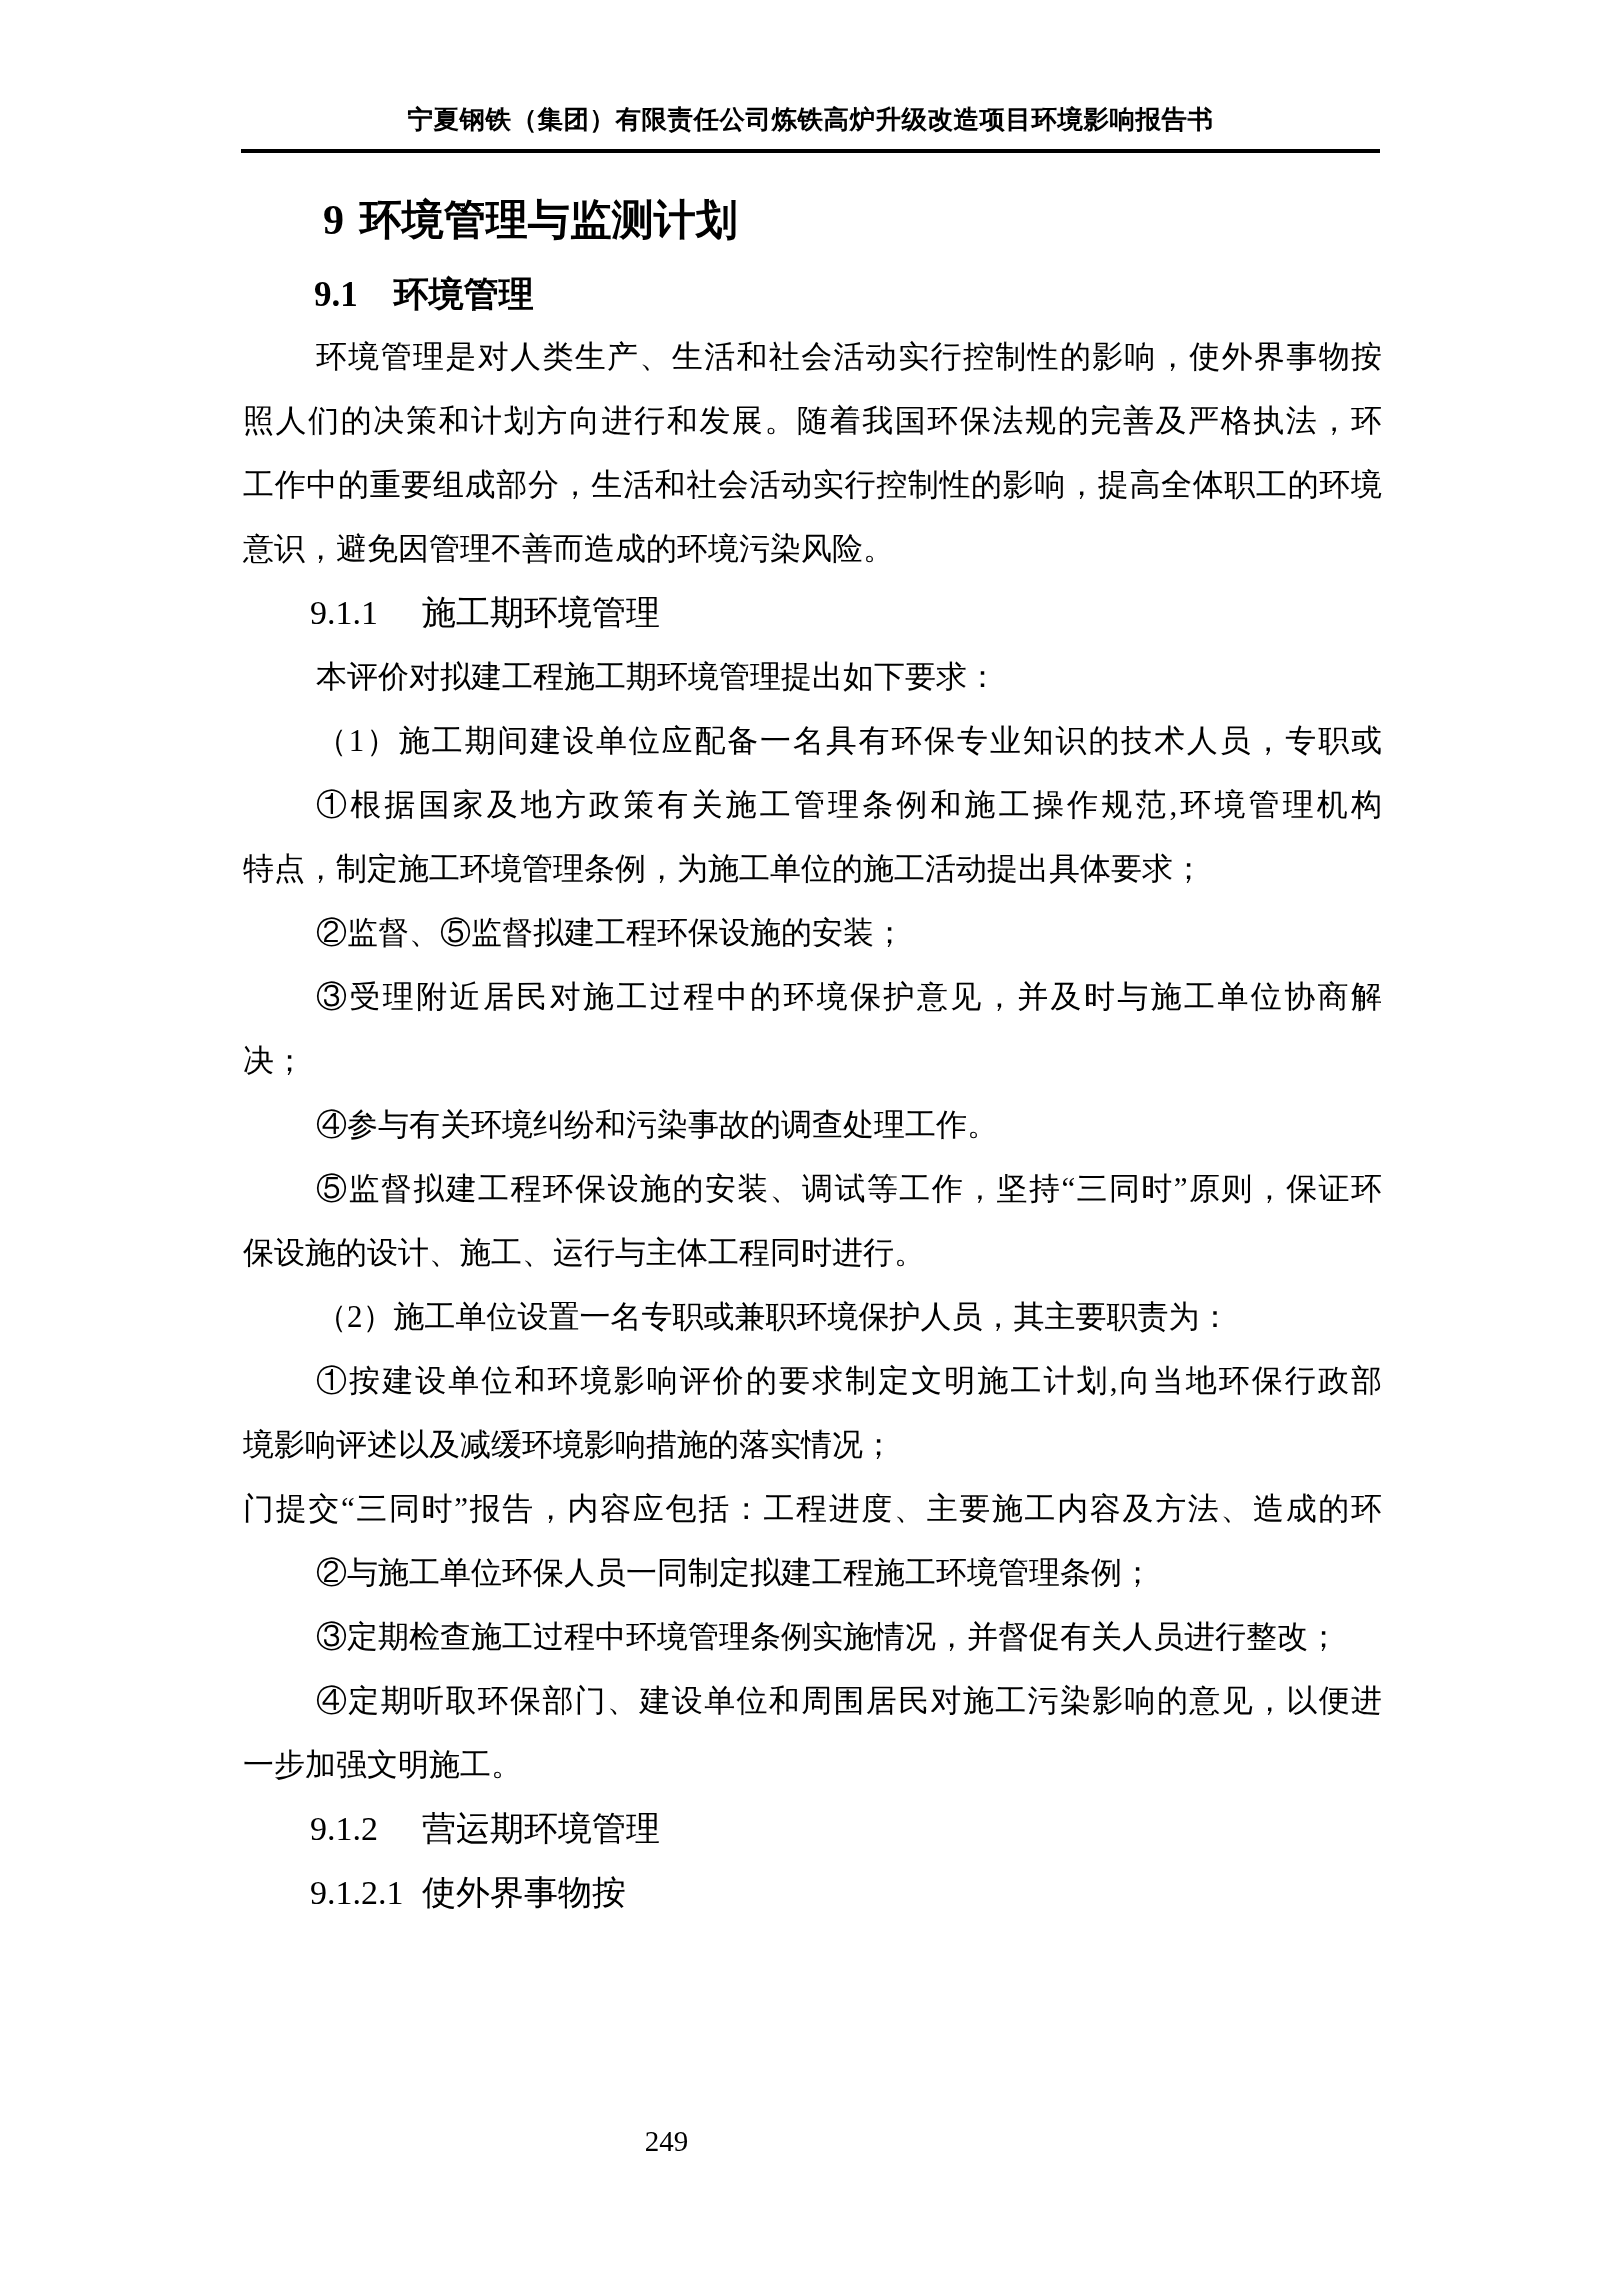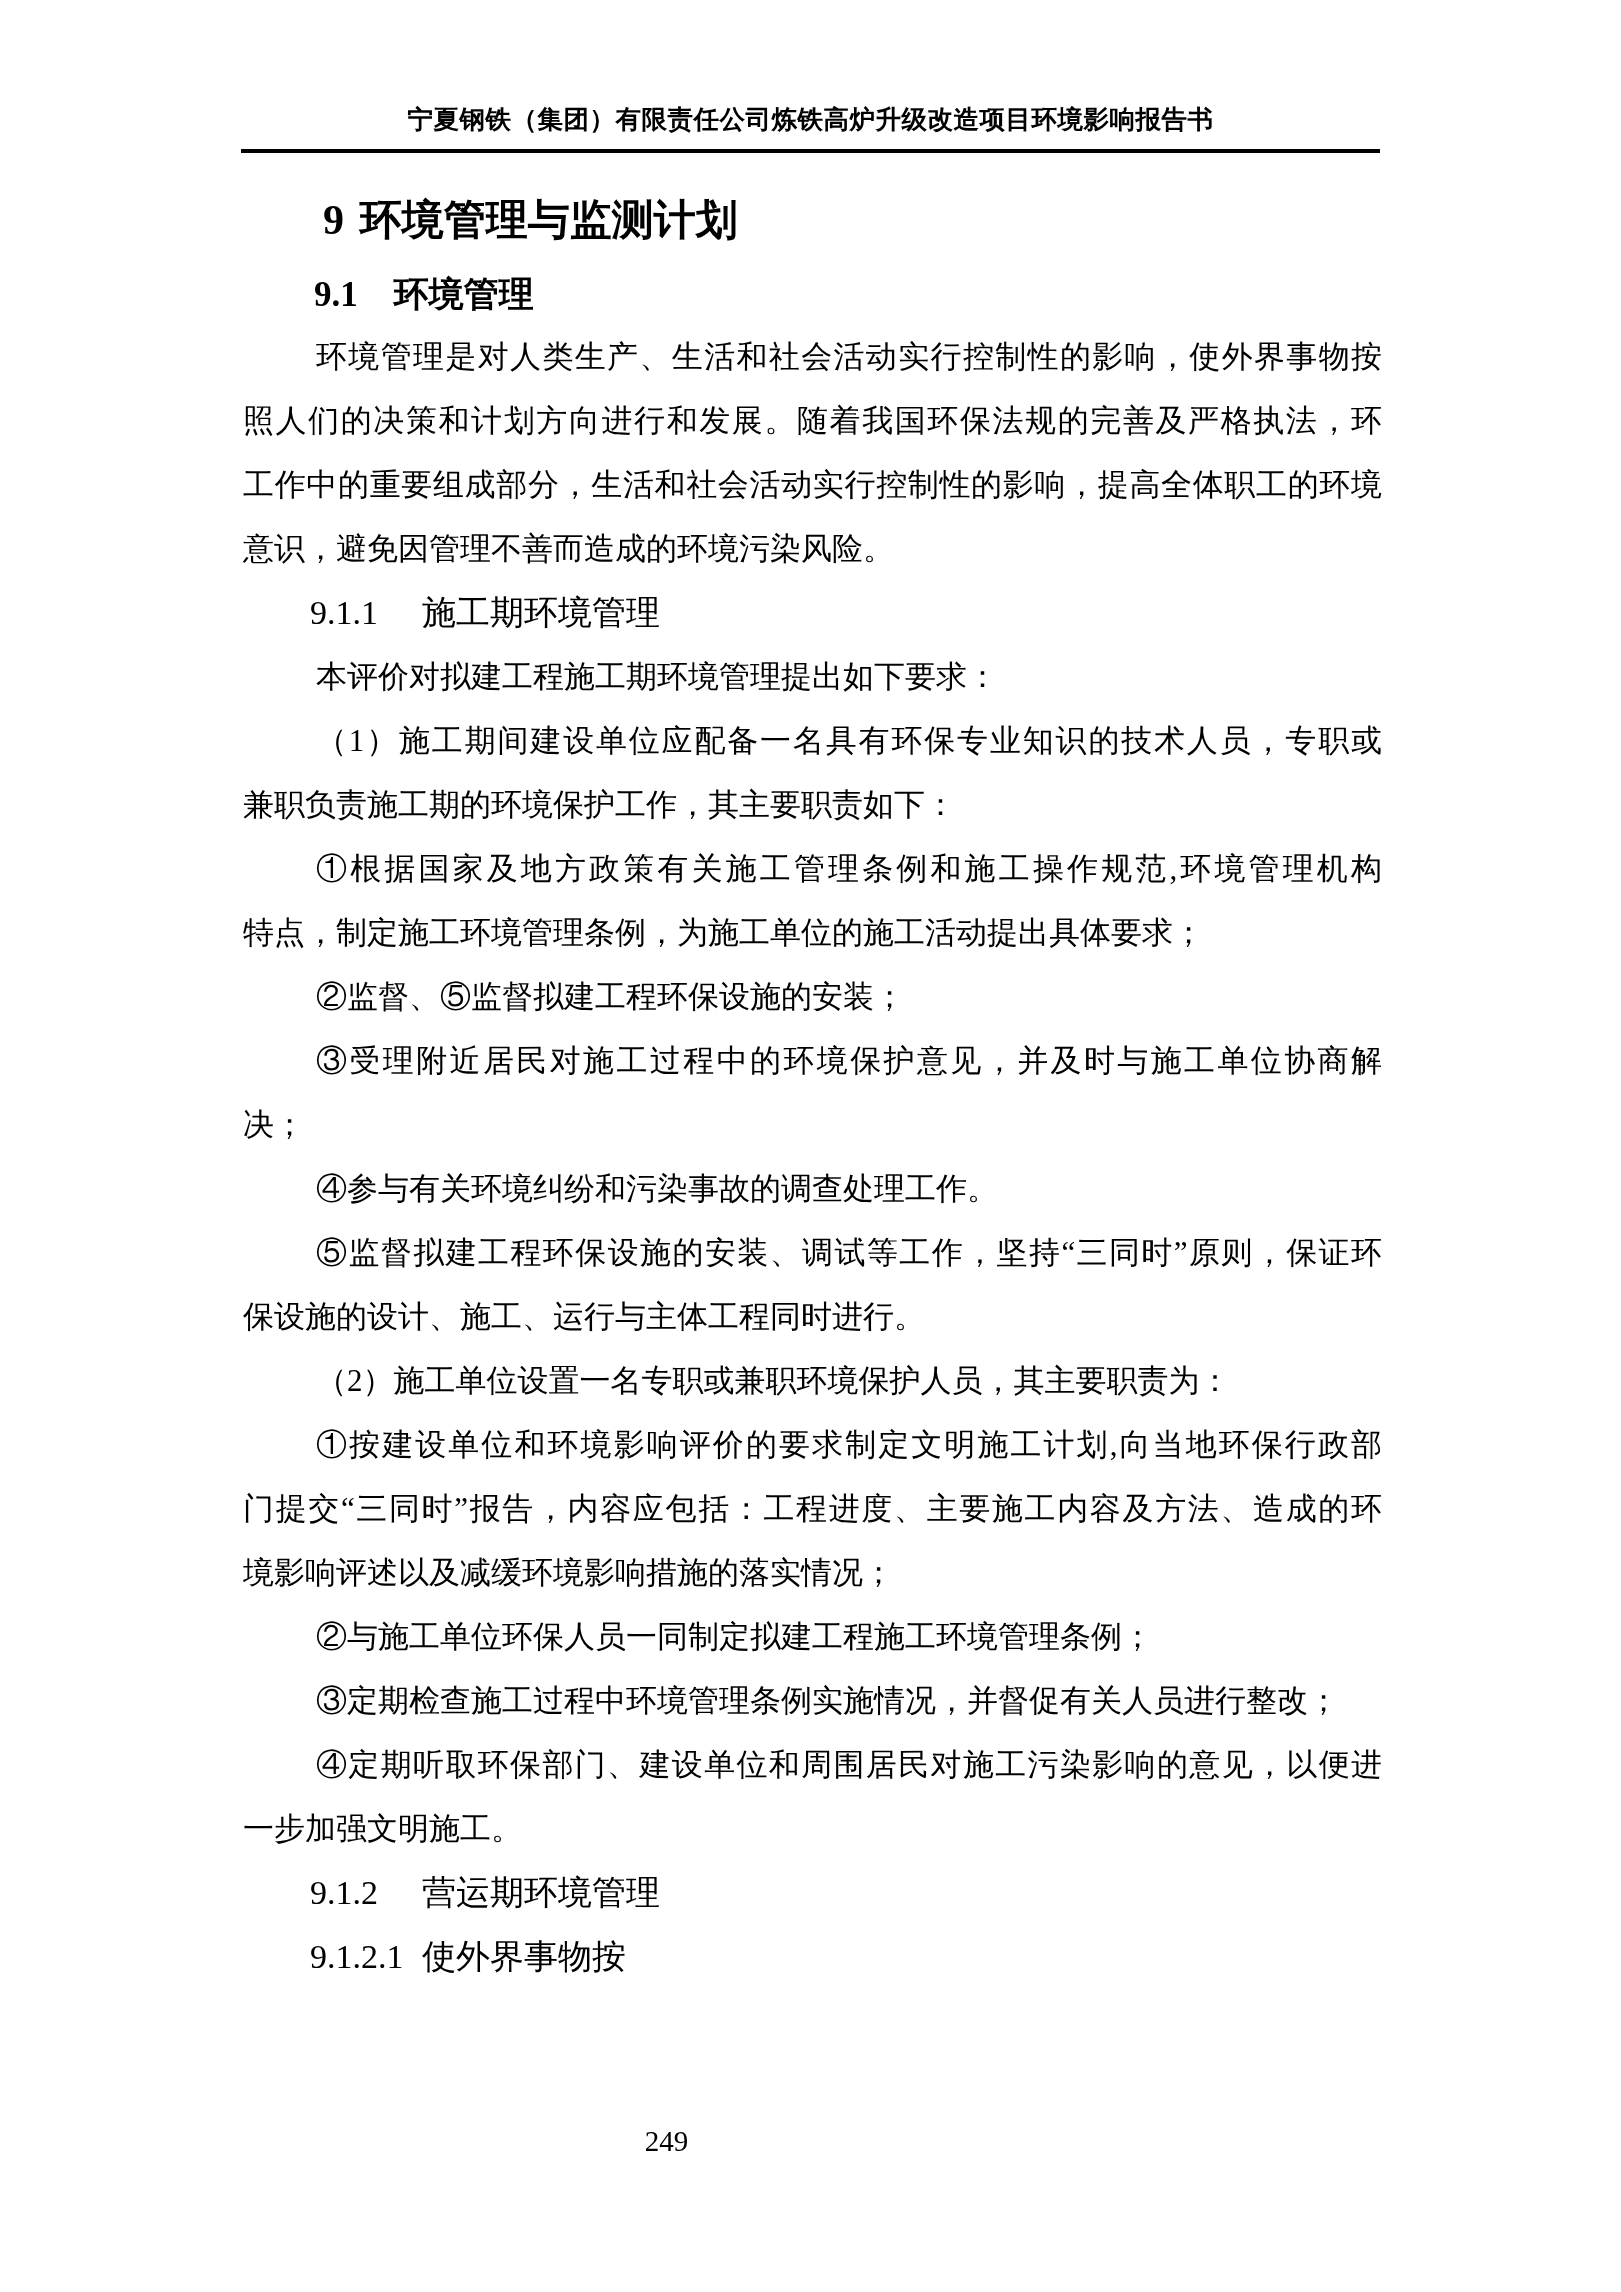--- a/index.html
+++ b/index.html
@@ -123,33 +123,32 @@
   </div>
 
   <div class="body-col" id="body-col">
       <div class="line para-line first just">环境管理是对人类生产、生活和社会活动实行控制性的影响，使外界事物按</div>
       <div class="line para-line just">照人们的决策和计划方向进行和发展。随着我国环保法规的完善及严格执法，环</div>
       <div class="line para-line just">工作中的重要组成部分，生活和社会活动实行控制性的影响，提高全体职工的环境</div>
       <div class="line para-line">意识，避免因管理不善而造成的环境污染风险。</div>
       <div class="line heading"><span class="h-num">9.1.1</span><span class="h-title">施工期环境管理</span></div>
       <div class="line para-line first">本评价对拟建工程施工期环境管理提出如下要求：</div>
       <div class="line para-line first just">（1）施工期间建设单位应配备一名具有环保专业知识的技术人员，专职或</div>
-      <div class="line para-line">兼职负责施工期的环境保护工作，其主要职责如下：</div>
       <div class="line para-line first just">①根据国家及地方政策有关施工管理条例和施工操作规范,环境管理机构</div>
       <div class="line para-line">特点，制定施工环境管理条例，为施工单位的施工活动提出具体要求；</div>
       <div class="line para-line first">②监督、⑤监督拟建工程环保设施的安装；</div>
       <div class="line para-line first just">③受理附近居民对施工过程中的环境保护意见，并及时与施工单位协商解</div>
       <div class="line para-line">决；</div>
       <div class="line para-line first">④参与有关环境纠纷和污染事故的调查处理工作。</div>
       <div class="line para-line first just">⑤监督拟建工程环保设施的安装、调试等工作，坚持“三同时”原则，保证环</div>
       <div class="line para-line">保设施的设计、施工、运行与主体工程同时进行。</div>
       <div class="line para-line first">（2）施工单位设置一名专职或兼职环境保护人员，其主要职责为：</div>
       <div class="line para-line first just">①按建设单位和环境影响评价的要求制定文明施工计划,向当地环保行政部</div>
+      <div class="line para-line">境影响评述以及减缓环境影响措施的落实情况；</div>
       <div class="line para-line just">门提交“三同时”报告，内容应包括：工程进度、主要施工内容及方法、造成的环</div>
-      <div class="line para-line">境影响评述以及减缓环境影响措施的落实情况；</div>
       <div class="line para-line first">②与施工单位环保人员一同制定拟建工程施工环境管理条例；</div>
       <div class="line para-line first">③定期检查施工过程中环境管理条例实施情况，并督促有关人员进行整改；</div>
       <div class="line para-line first just">④定期听取环保部门、建设单位和周围居民对施工污染影响的意见，以便进</div>
       <div class="line para-line">一步加强文明施工。</div>
       <div class="line heading"><span class="h-num">9.1.2</span><span class="h-title">营运期环境管理</span></div>
       <div class="line heading"><span class="h-num">9.1.2.1</span><span class="h-title">使外界事物按</span></div>
     </div>
 
   <div class="page-number">249</div>
 

